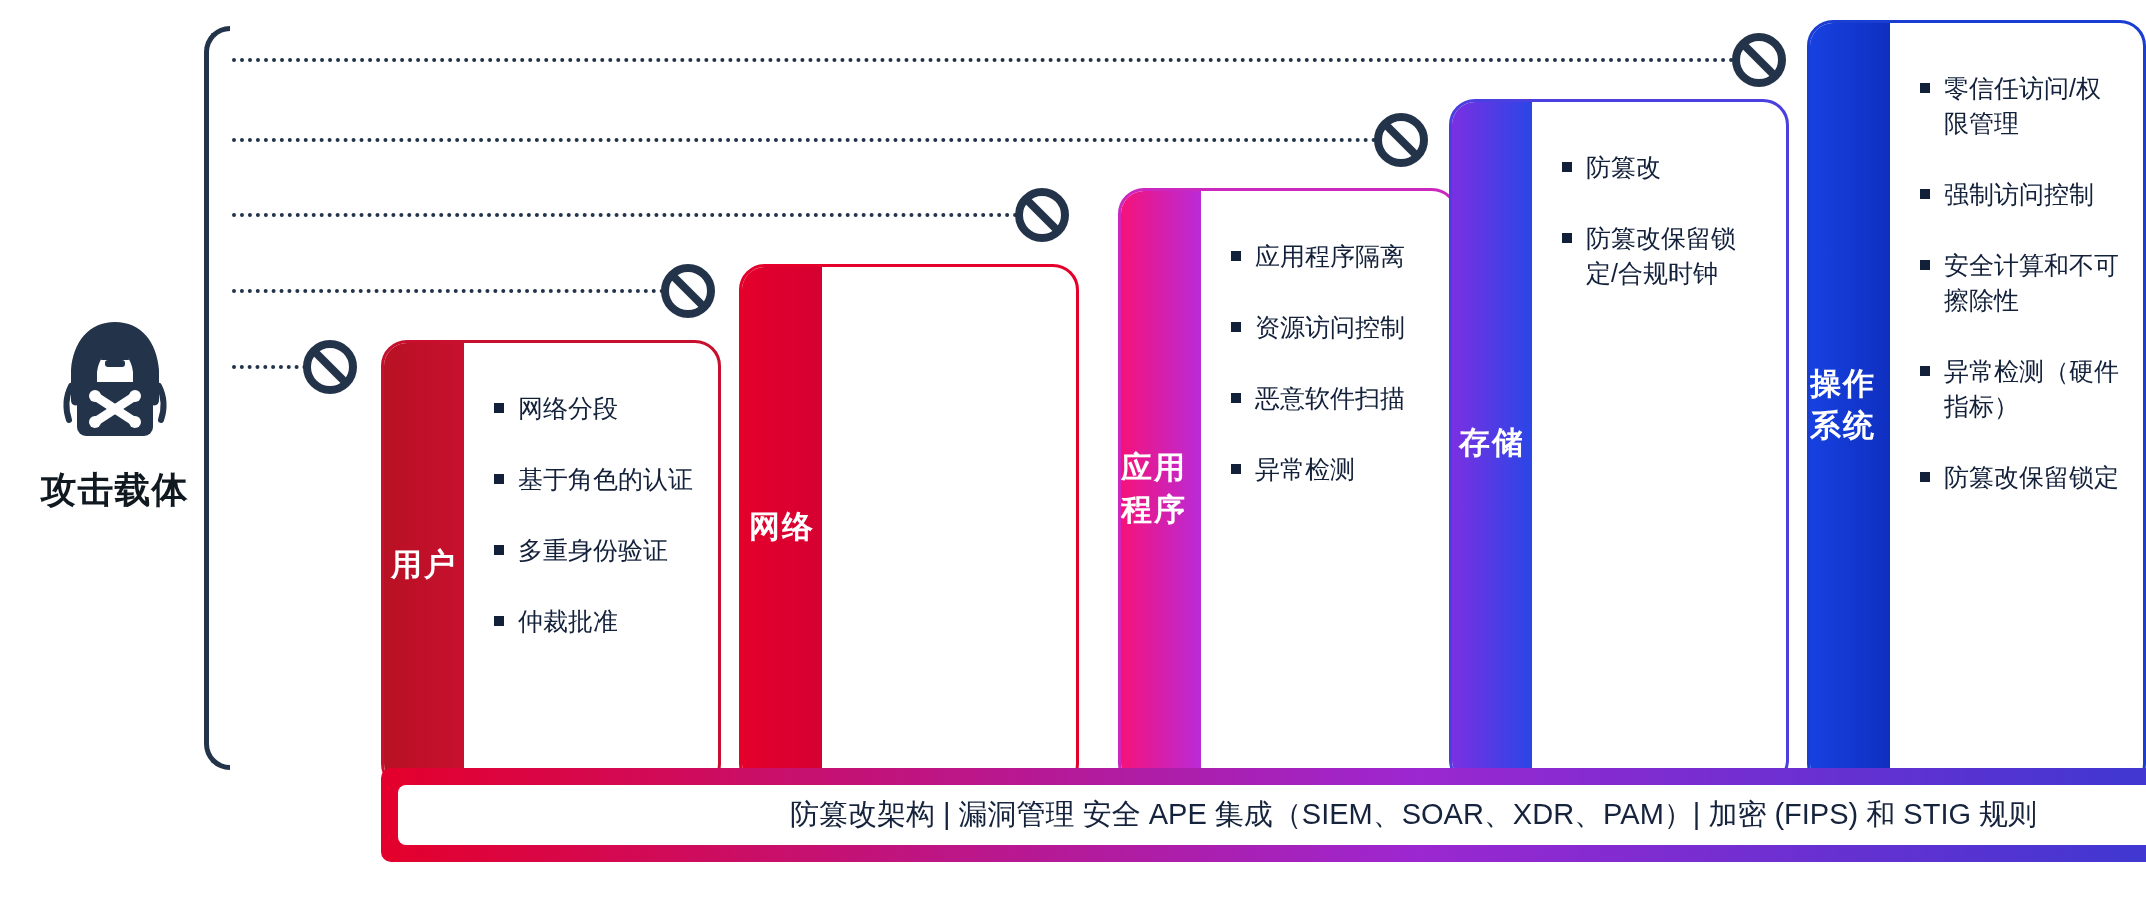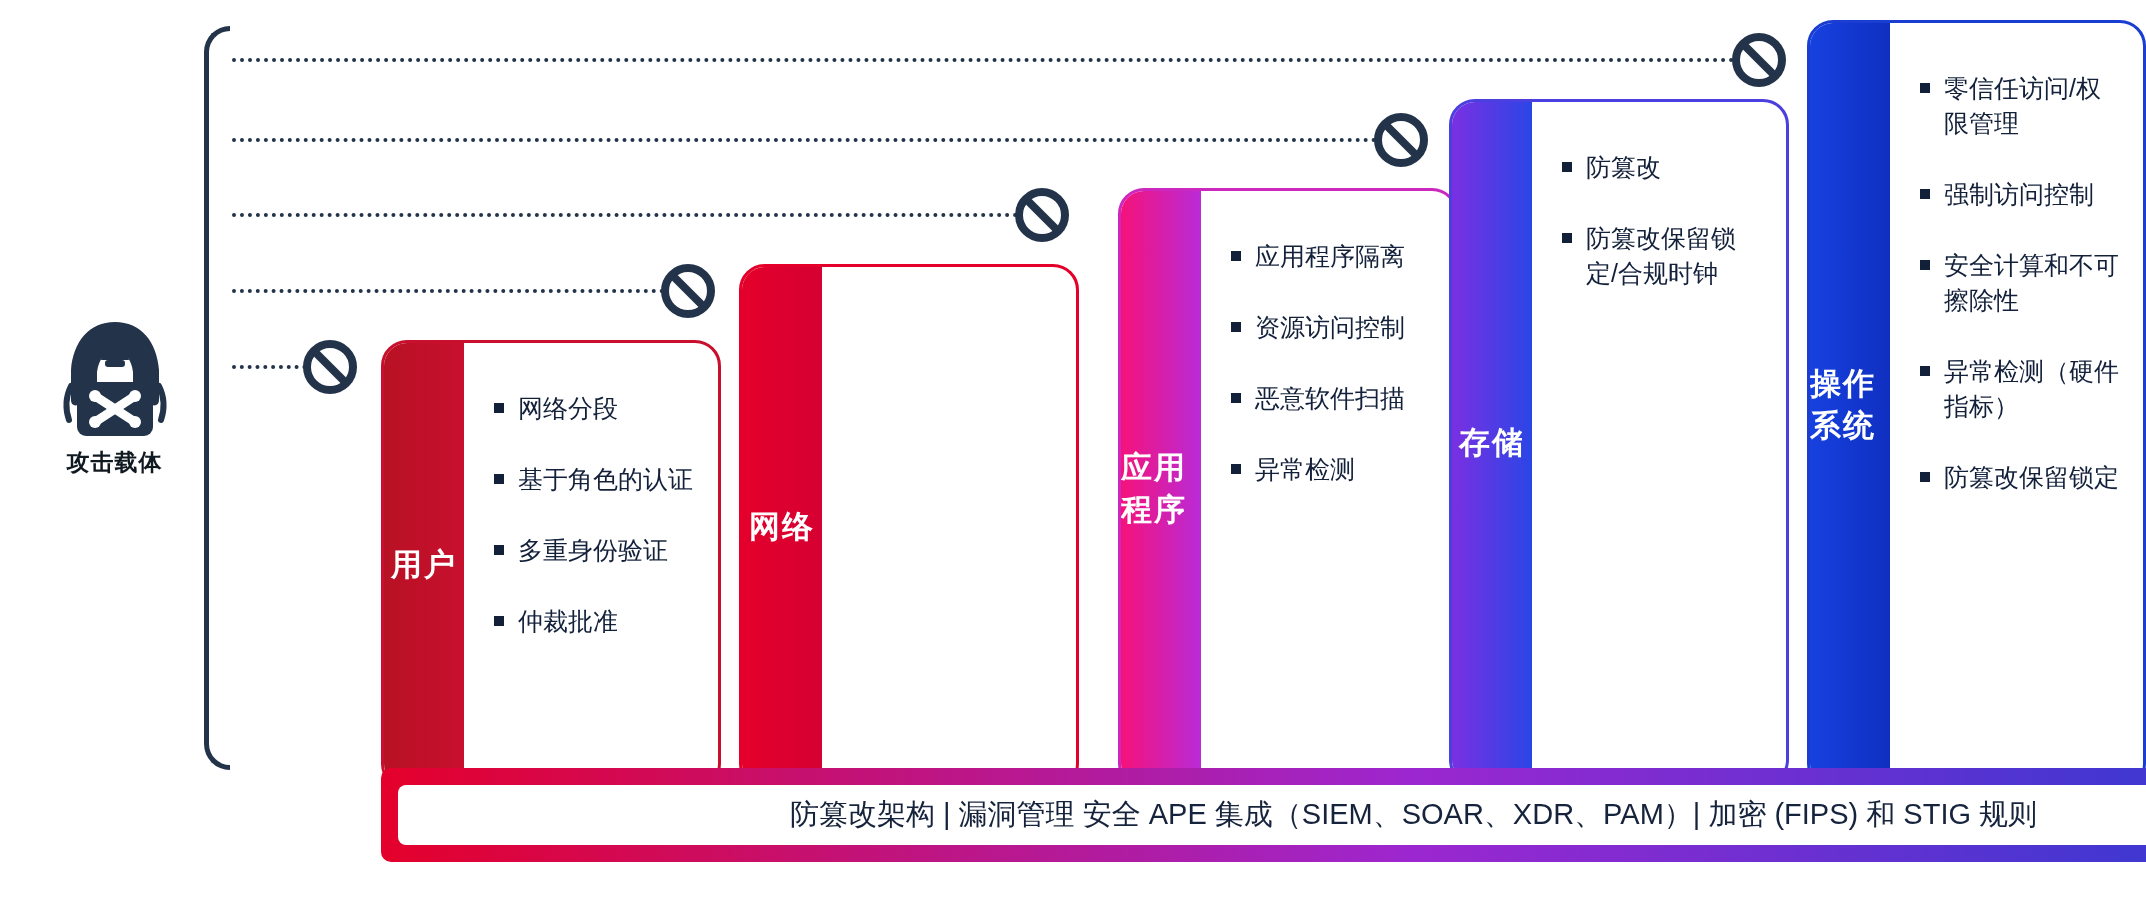--- a/index.html
+++ b/index.html
@@ -9,21 +9,21 @@
   
   .bracket {
     position:absolute; left:204px; top:26px; width:26px; height:744px;
     border-left:5px solid #22334a; border-top:5px solid #22334a; border-bottom:5px solid #22334a;
     border-radius:26px 0 0 26px;
   }
 
   
   .attacker { position:absolute; left:22px; top:320px; width:185px; text-align:center; }
   .attacker svg { display:block; margin:0 auto; }
-  .attacker-label { margin-top:5px; font-size:23px; font-weight:bold; color:#101820; letter-spacing:1px; }
+  .attacker-label { margin-top:24px; font-size:36px; font-weight:bold; color:#101820; letter-spacing:1px; }
 
   
   .dot { position:absolute; height:0; border-top:4px dotted #22334a; left:232px; }
   .d0 { top:365px; width:98px; }
   .d1 { top:289px; width:456px; }
   .d2 { top:213px; width:810px; }
   .d3 { top:138px; width:1169px; }
   .d4 { top:58px;  width:1527px; }
 
   

